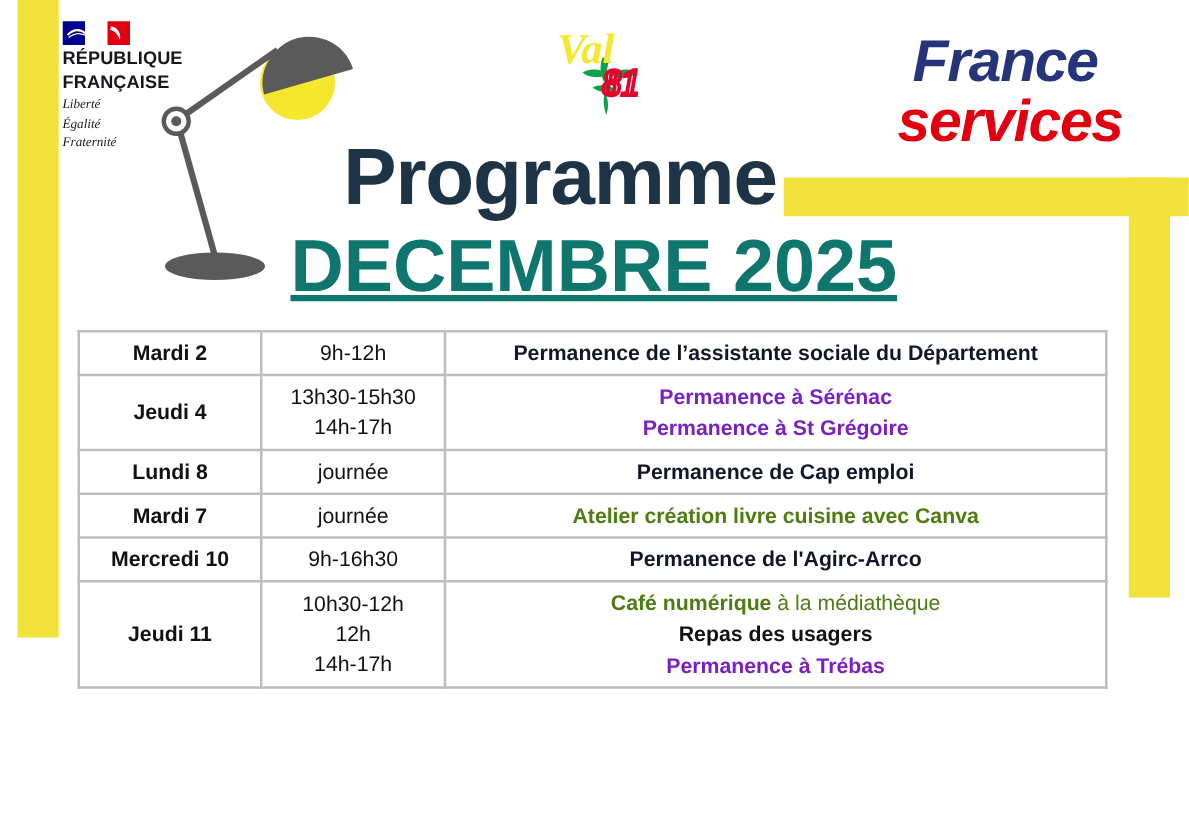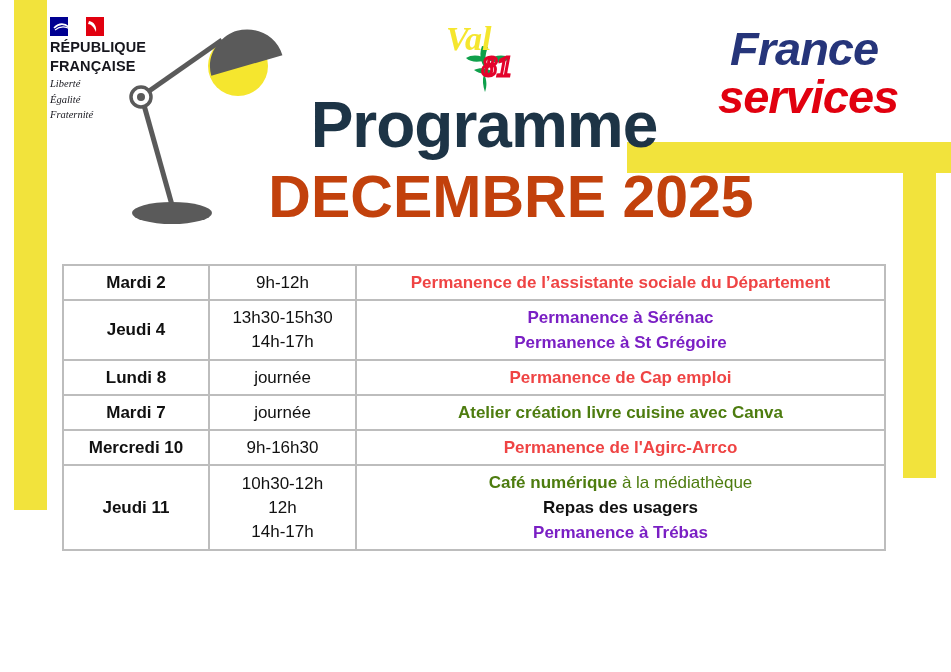--- a/index.html
+++ b/index.html
@@ -26,35 +26,35 @@
   .val81{position:absolute;left:438px;top:14px;width:100px;height:85px;}
 
   
   .fs-logo{position:absolute;left:718px;top:26px;width:230px;text-align:left;font-style:italic;}
   .fs-france{font-weight:bold;font-size:47px;line-height:46px;color:#26357a;letter-spacing:-1px;
              padding-left:12px;}
   .fs-services{font-weight:bold;font-size:47px;line-height:50px;color:#e1000f;letter-spacing:-1px;
                text-align:left;}
 
   
-  .title-block{position:absolute;left:0;top:88px;width:890px;margin-left:36px;}
+  .title-block{position:absolute;left:0;top:104px;width:890px;}
   .title-line1{font-size:64px;font-weight:bold;color:#1d3446;line-height:74px;
                text-align:center;letter-spacing:-1px;padding-left:6px;}
-  .title-line2{font-size:59px;font-weight:bold;color:#c2410c;line-height:70px;
-               text-align:center;letter-spacing:0px;padding-left:60px;}
+  .title-line2{font-size:59px;font-weight:bold;color:#0f766e;line-height:70px;
+               text-align:center;letter-spacing:0px;padding-left:60px;text-decoration:underline;}
 
   
   .prog-table{position:absolute;left:62px;top:264px;width:824px;border-collapse:collapse;
               table-layout:fixed;background:#ffffff;border-radius:11px;}
   .prog-table td{border:2px solid #bdbdbd;vertical-align:middle;padding:4px 6px;}
   .col-day{width:132px;text-align:center;font-weight:bold;font-size:17px;color:#111;}
   .col-time{width:133px;text-align:center;font-size:17px;color:#111;line-height:24px;}
   .col-desc{text-align:center;font-size:17px;font-weight:bold;line-height:25px;}
 
-  .c-green{color:#ef4444;}
+  .c-green{color:#0f172a;}
   .c-purple{color:#7a1fc4;}
   .c-blue{color:#4d7c0f;}
   .c-black{color:#111111;}
   .reg{font-weight:normal;}
 </style>
 </head>
 <body>
 
 <div class="yellow-left"></div>
 <div class="yellow-top-bar"></div>

